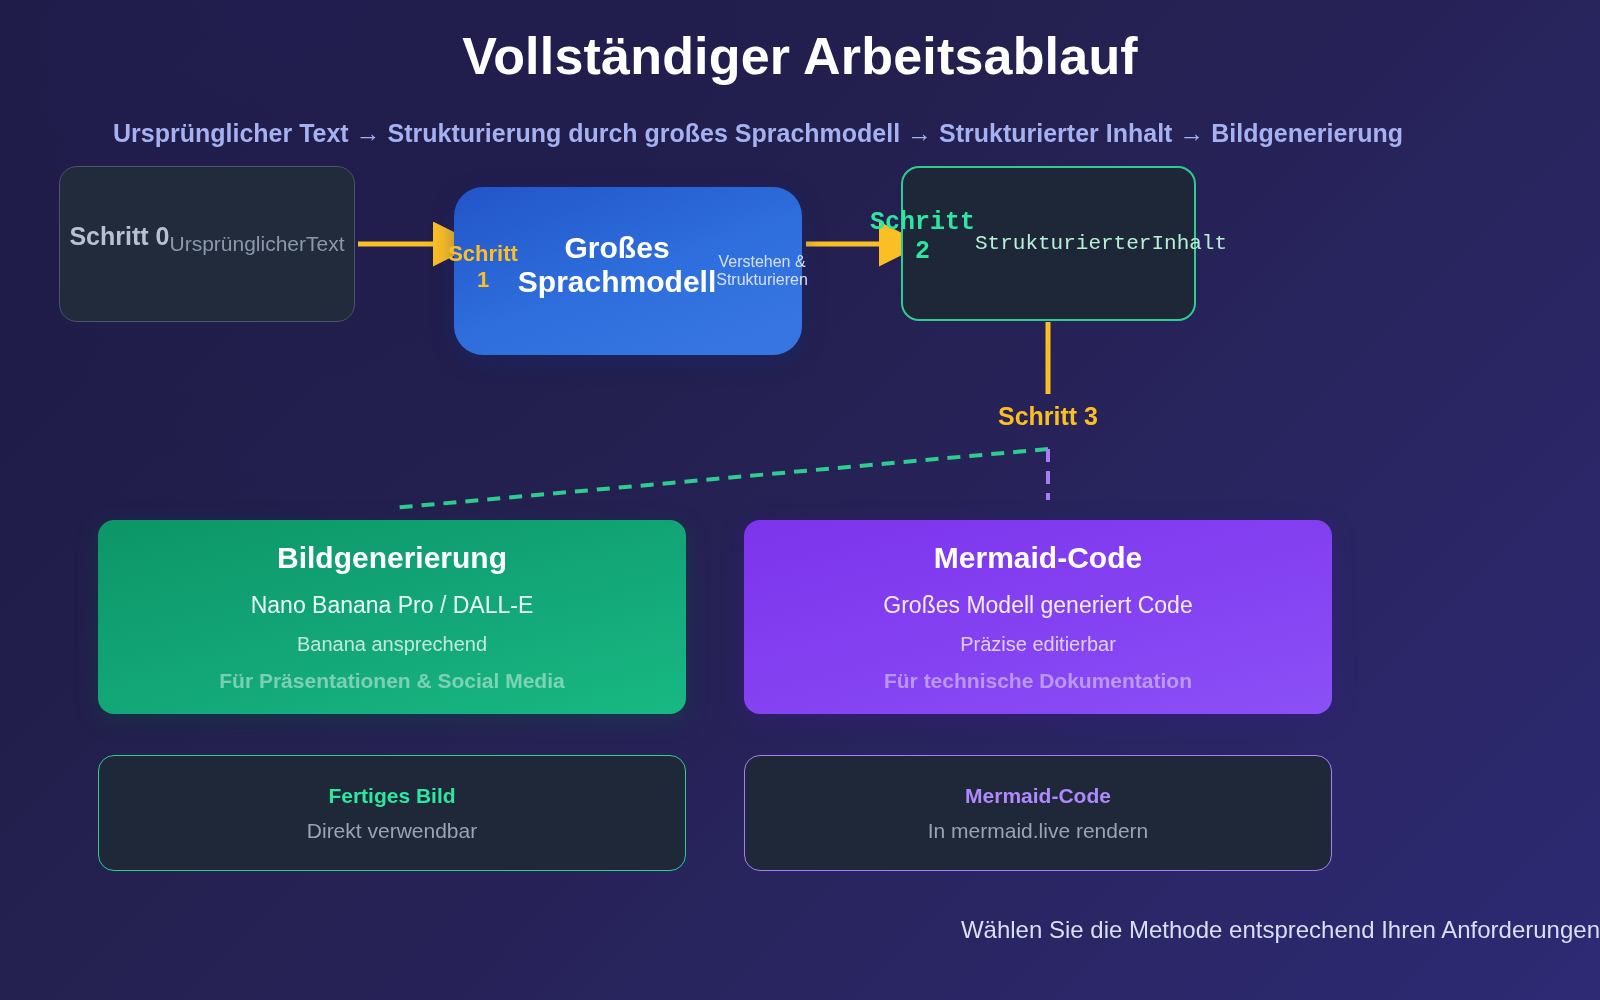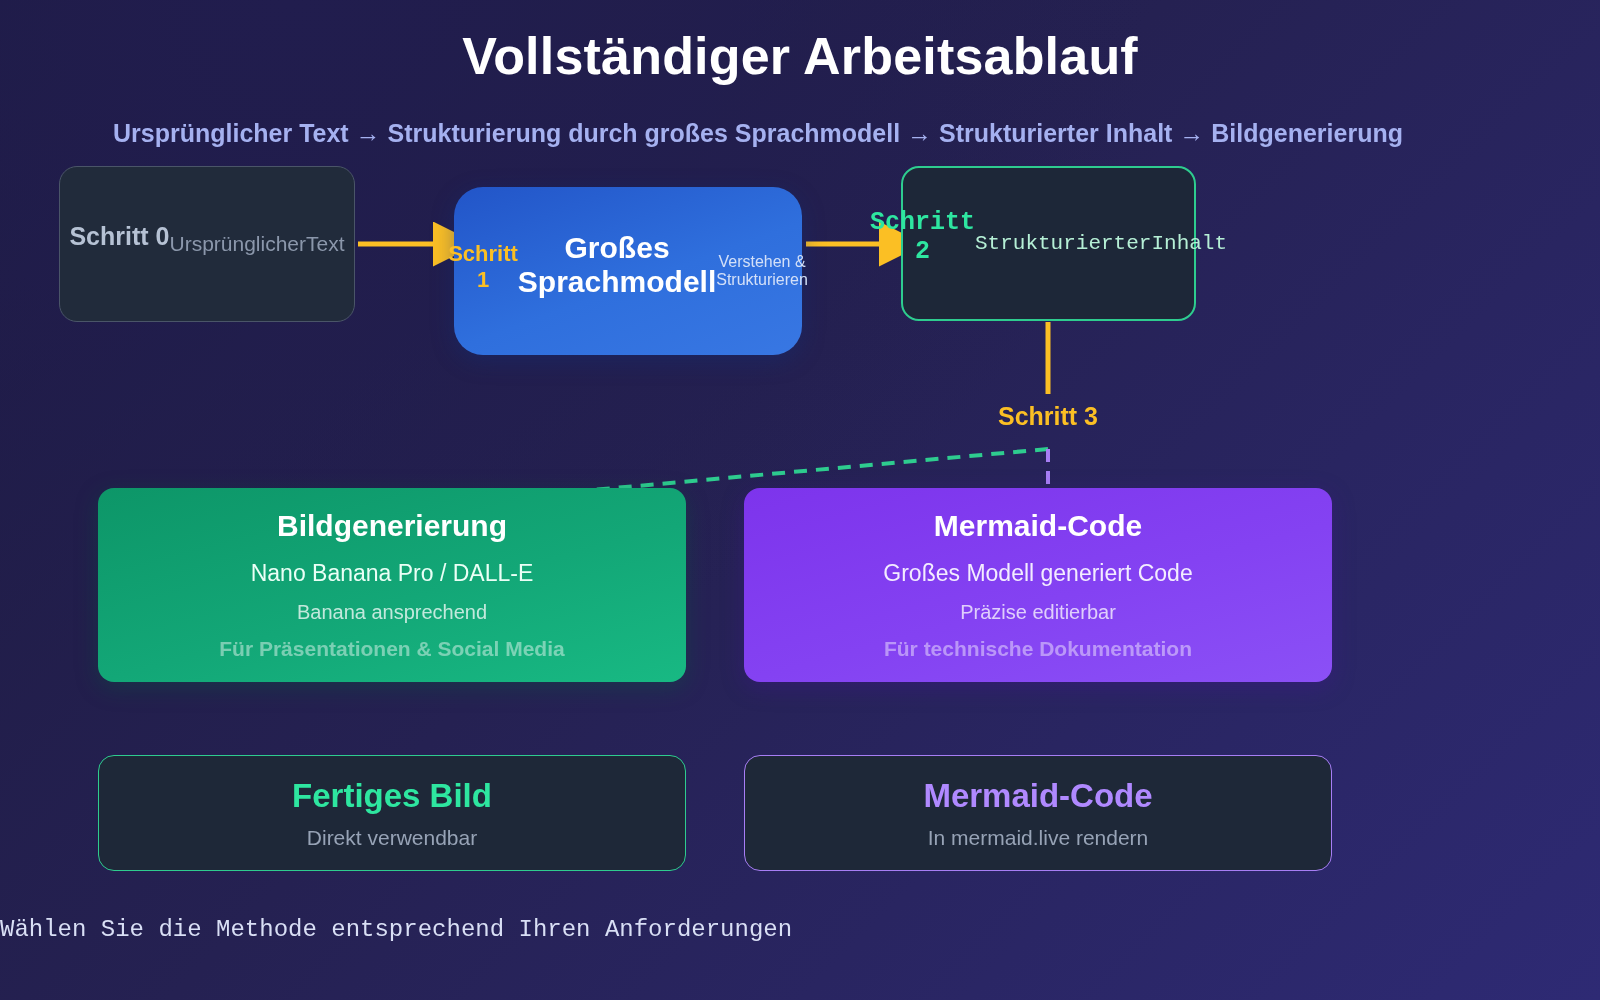--- a/index.html
+++ b/index.html
@@ -135,21 +135,21 @@
   
   .card {
     position: absolute;
     box-sizing: border-box;
     display: flex;
     flex-direction: column;
     align-items: center;
     justify-content: center;
     border-radius: 16px;
     text-align: center;
-    top: 488px;
+    top: 520px;
     width: 588px;
     height: 194px;
   }
   .card-green {
     left: 98px;
     background: linear-gradient(165deg, #0d9668 0%, #13a777 55%, #18b983 100%);
     box-shadow: 0 6px 22px rgba(8, 90, 62, 0.35);
   }
   .card-purple {
     left: 744px;
@@ -196,21 +196,21 @@
   }
   .result-green {
     left: 98px;
     border: 1.5px solid #2ecc8f;
   }
   .result-purple {
     left: 744px;
     border: 1.5px solid #a77ef5;
   }
   .result .r-title {
-    font-size: 33px;
+    font-size: 21px;
     font-weight: bold;
     margin-bottom: 11px;
   }
   .result-green .r-title { color: #2ee6a0; }
   .result-purple .r-title { color: #b089ff; }
   .result .r-sub {
     font-size: 21px;
     color: #97a3b6;
   }
 
@@ -235,24 +235,23 @@
     color: #fbbf24;
     transform: translateX(248px);
   }
 
   
   .footer {
     position: absolute;
     top: 916px;
     left: 0;
     width: 1600px;
-    text-align: left;
+    text-align: right;
     font-size: 24px;
     color: #d9dff5;
-    font-family: Liberation Mono, monospace;
   }
 </style>
 </head>
 <body>
 
 <div class="canvas">
 
   <div class="title">Vollständiger Arbeitsablauf</div>
   <div class="subtitle">Ursprünglicher Text → Strukturierung durch großes Sprachmodell → Strukturierter Inhalt → Bildgenerierung</div>
 

